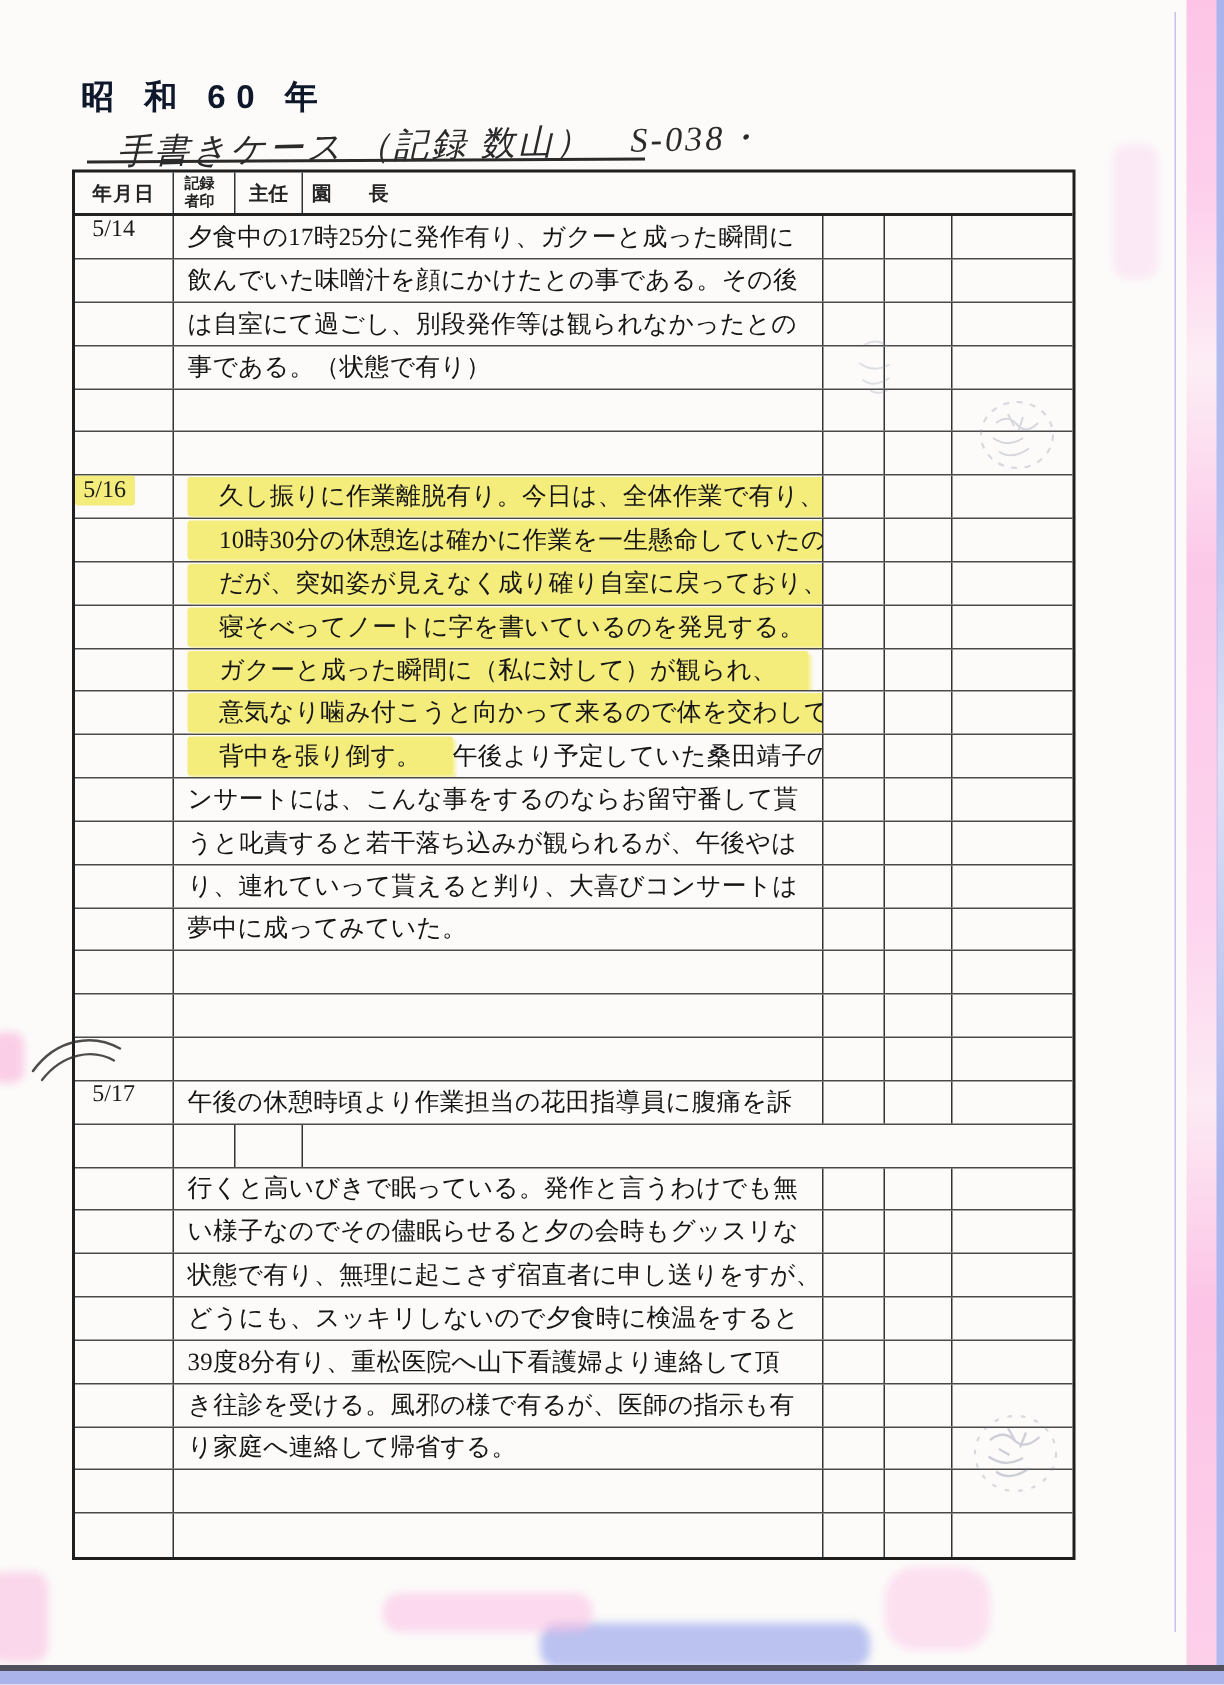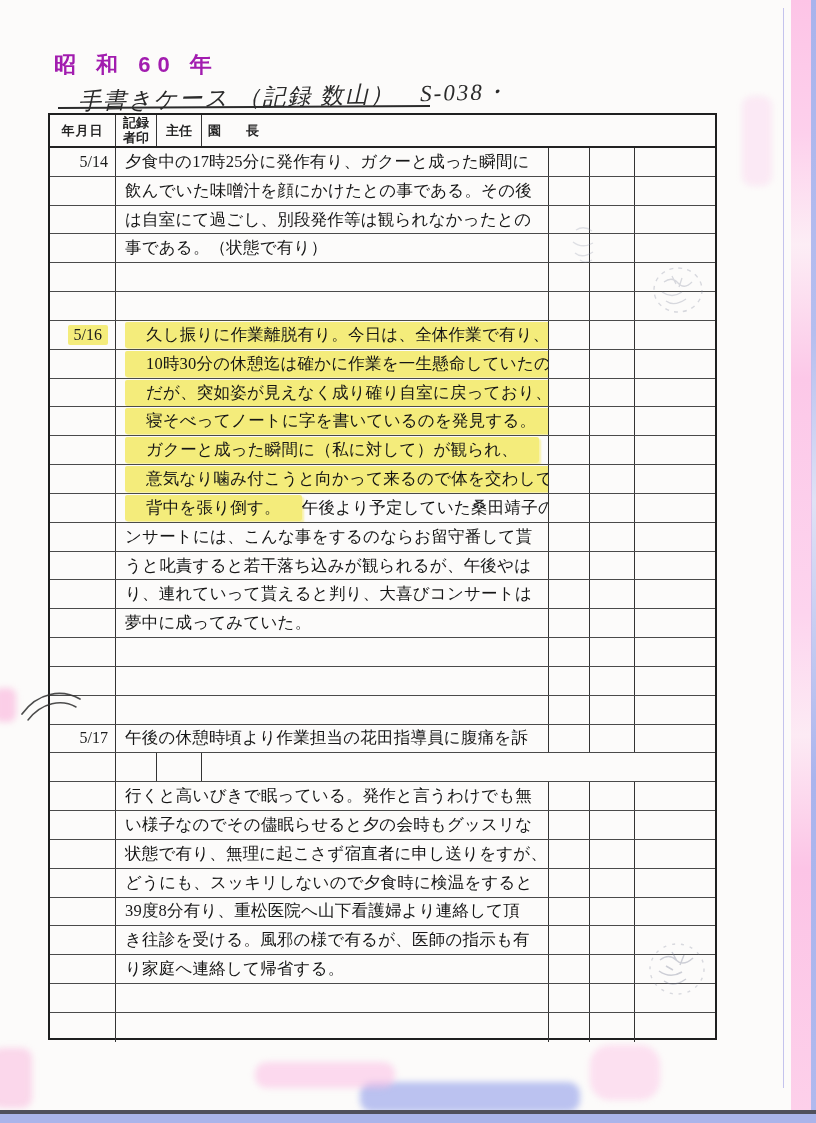--- a/index.html
+++ b/index.html
@@ -5,21 +5,21 @@
   html,body{margin:0;padding:0;background:#e8e8e8;}
   .sheet{
     position:relative;width:816px;height:1123px;margin:0 auto;
     background:#fcfbfa;overflow:hidden;
     font-family:"Liberation Serif","DejaVu Serif",serif;color:#1d1d1d;
   }
   
   .era-title{
     position:absolute;left:54px;top:50px;
     font-family:"Liberation Sans","DejaVu Sans",sans-serif;
-    font-size:22px;font-weight:bold;letter-spacing:7px;color:#a21caf;
+    font-size:22px;font-weight:bold;letter-spacing:7px;color:#0f172a;
   }
   .handwritten{
     position:absolute;left:78px;top:80px;width:520px;
     font-size:23px;font-style:italic;color:#2a2a2a;
     transform:rotate(-1.3deg);letter-spacing:2px;white-space:nowrap;
   }
   .hand-underline{
     position:absolute;left:58px;top:106px;width:372px;height:2px;
     background:#2b2b2b;transform:rotate(-0.3deg);
   }
@@ -35,25 +35,25 @@
   .trow{display:flex;height:28.84px;border-bottom:1px solid #4a4a4a;box-sizing:border-box;}
   .trow:last-child{border-bottom:none;}
   .cell{border-right:1.5px solid #333;box-sizing:border-box;overflow:hidden;}
   .c-date{width:66px;}
   .c-notes{width:433px;}
   .c-rec{width:41px;}
   .c-chief{width:45px;}
   .c-dir{width:69px;border-right:none;}
   .thead .c-date{display:flex;align-items:center;justify-content:center;font-size:13px;letter-spacing:1px;}
   .thead .c-notes{display:flex;align-items:center;justify-content:center;font-size:15px;letter-spacing:2px;}
-  .thead .c-rec{display:flex;align-items:center;justify-content:center;font-size:13px;line-height:1.15;text-align:left;word-break:break-all;padding:2px 7px;}
+  .thead .c-rec{display:flex;align-items:center;justify-content:center;font-size:10px;line-height:1.15;text-align:left;word-break:break-all;padding:2px 7px;}
   .thead .c-chief{display:flex;align-items:center;justify-content:center;font-size:13px;}
   .thead .c-dir{display:flex;align-items:center;justify-content:center;font-size:13px;letter-spacing:6px;}
-  .trow .c-date{display:flex;align-items:center;justify-content:flex-end;
-    font-size:16px;padding-right:7px;color:#1c1c1c;}
+  .trow .c-date{display:flex;align-items:flex-start;justify-content:flex-end;
+    font-size:16px;padding-right:25px;color:#1c1c1c;}
   .trow .c-notes{display:flex;align-items:center;font-size:16.5px;
     padding-left:9px;white-space:nowrap;letter-spacing:0.2px;color:#151515;}
   .hl{background:rgba(242,233,100,0.85);padding:2px 21px;border-radius:2px;
       box-shadow:2px 2px 2px rgba(242,233,100,0.55);}
   .date-hl{background:rgba(242,233,100,0.85);padding:1px 6px;border-radius:2px;}
   
   .stamp{position:absolute;opacity:0.55;filter:blur(0.4px);}
   .pen-mark{position:absolute;left:16px;top:686px;opacity:0.85;}
   
   .edge-right-pink{position:absolute;right:4px;top:0;width:21px;height:1114px;

